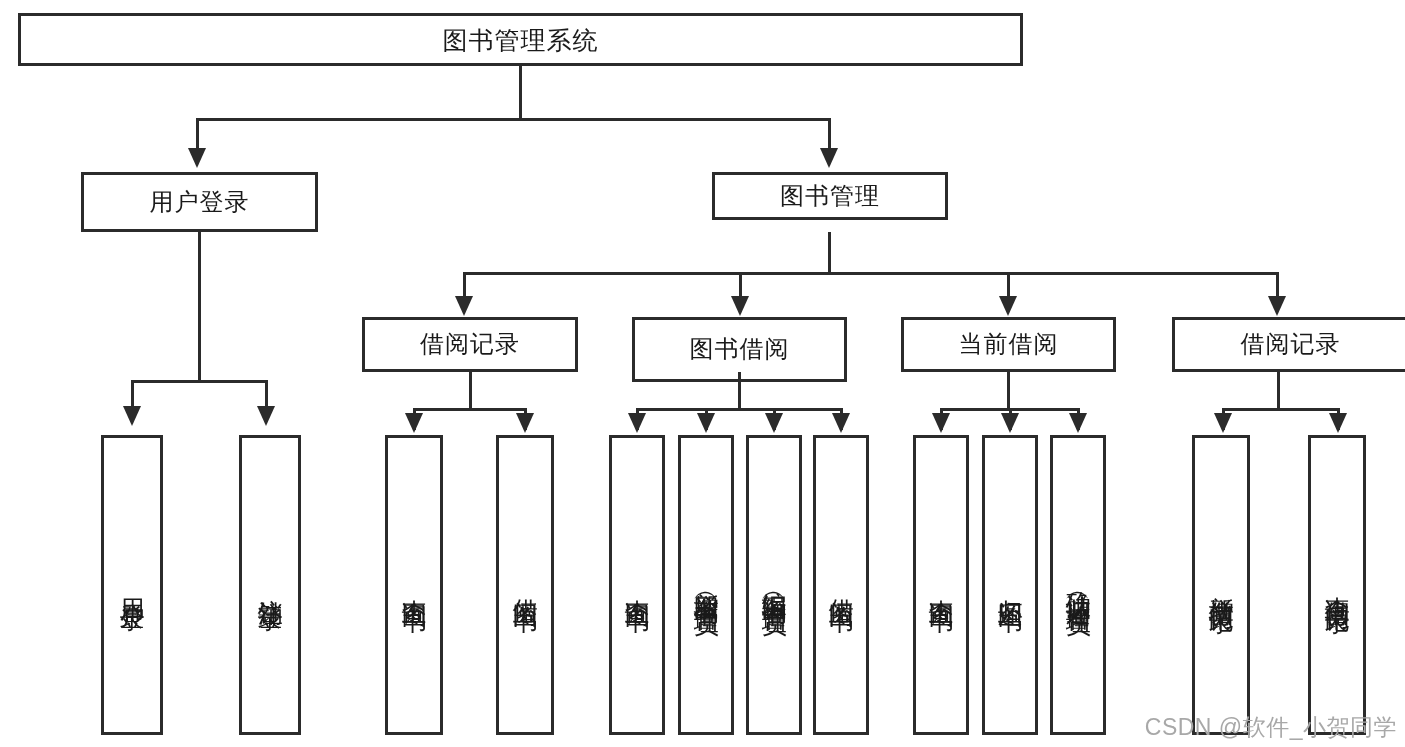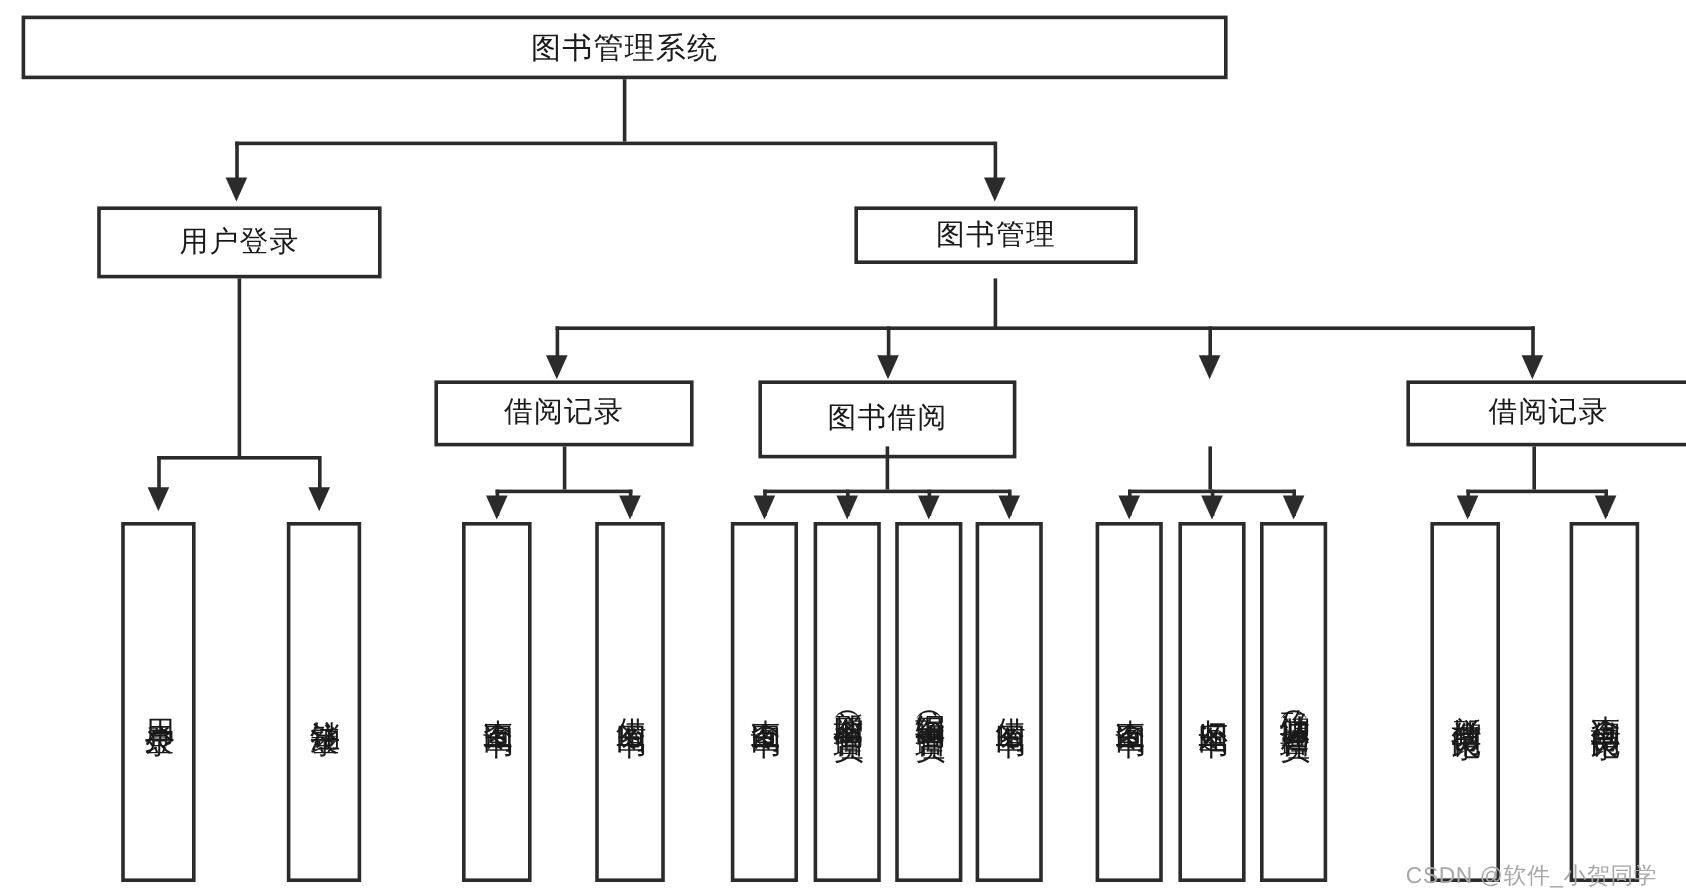--- a/index.html
+++ b/index.html
@@ -58,23 +58,23 @@
   .arrow {
     position: absolute;
     width: 0;
     height: 0;
     border-left: 9px solid transparent;
     border-right: 9px solid transparent;
     border-top: 20px solid #2b2b2b;
   }
   #watermark {
     position: absolute;
-    right: 24px;
+    right: 8px;
     bottom: 4px;
-    font-size: 19px;
+    font-size: 23px;
     color: #a8a8a8;
     white-space: nowrap;
     letter-spacing: 0.5px;
   }
 </style>
 </head>
 <body>
 
 <div id="canvas">
 
@@ -108,20 +108,21 @@
   <div class="arrow" style="left:731px; top:296px;"></div>
   <div class="edge v" style="left:1007px; top:272px; height:26px;"></div>
   <div class="arrow" style="left:999px; top:296px;"></div>
   <div class="edge v" style="left:1276px; top:272px; height:26px;"></div>
   <div class="arrow" style="left:1268px; top:296px;"></div>
 
   <div class="node horiz" style="left:362px; top:317px; width:216px; height:55px;">借阅记录</div>
 
   <div class="node horiz" style="left:632px; top:317px; width:215px; height:65px;">图书借阅</div>
 
+  <div class="node horiz" style="left:901px; top:317px; width:215px; height:55px;">当前借阅</div>
 
   <div class="node horiz" style="left:1172px; top:317px; width:237px; height:55px;">借阅记录</div>
 
   <div class="edge v" style="left:469px; top:372px; height:36px;"></div>
   <div class="edge h" style="left:413px; top:408px; width:114px;"></div>
   <div class="edge v" style="left:413px; top:408px; height:22px;"></div>
   <div class="arrow" style="left:405px; top:413px;"></div>
   <div class="edge v" style="left:524px; top:408px; height:22px;"></div>
   <div class="arrow" style="left:516px; top:413px;"></div>
 

